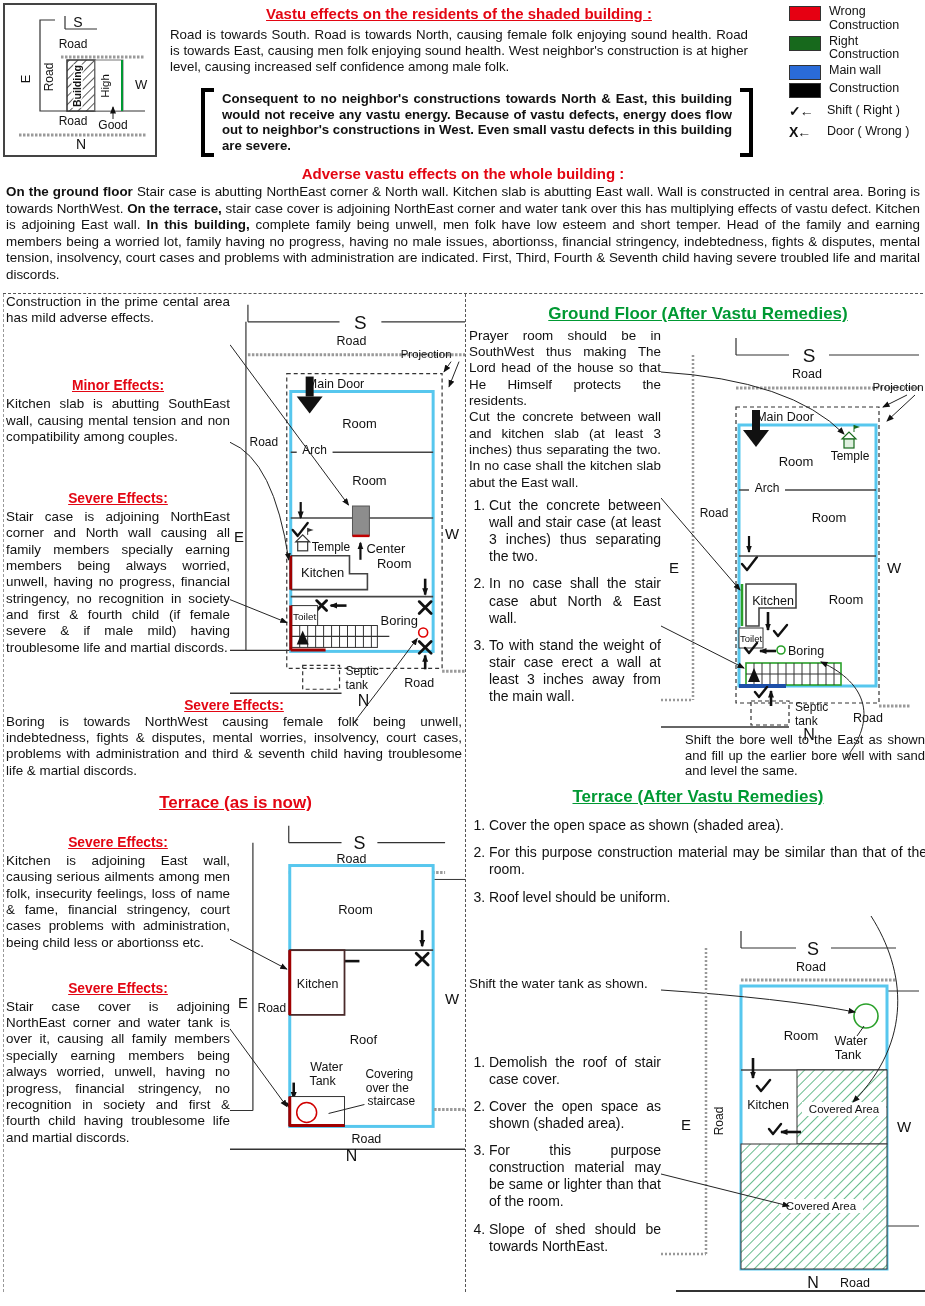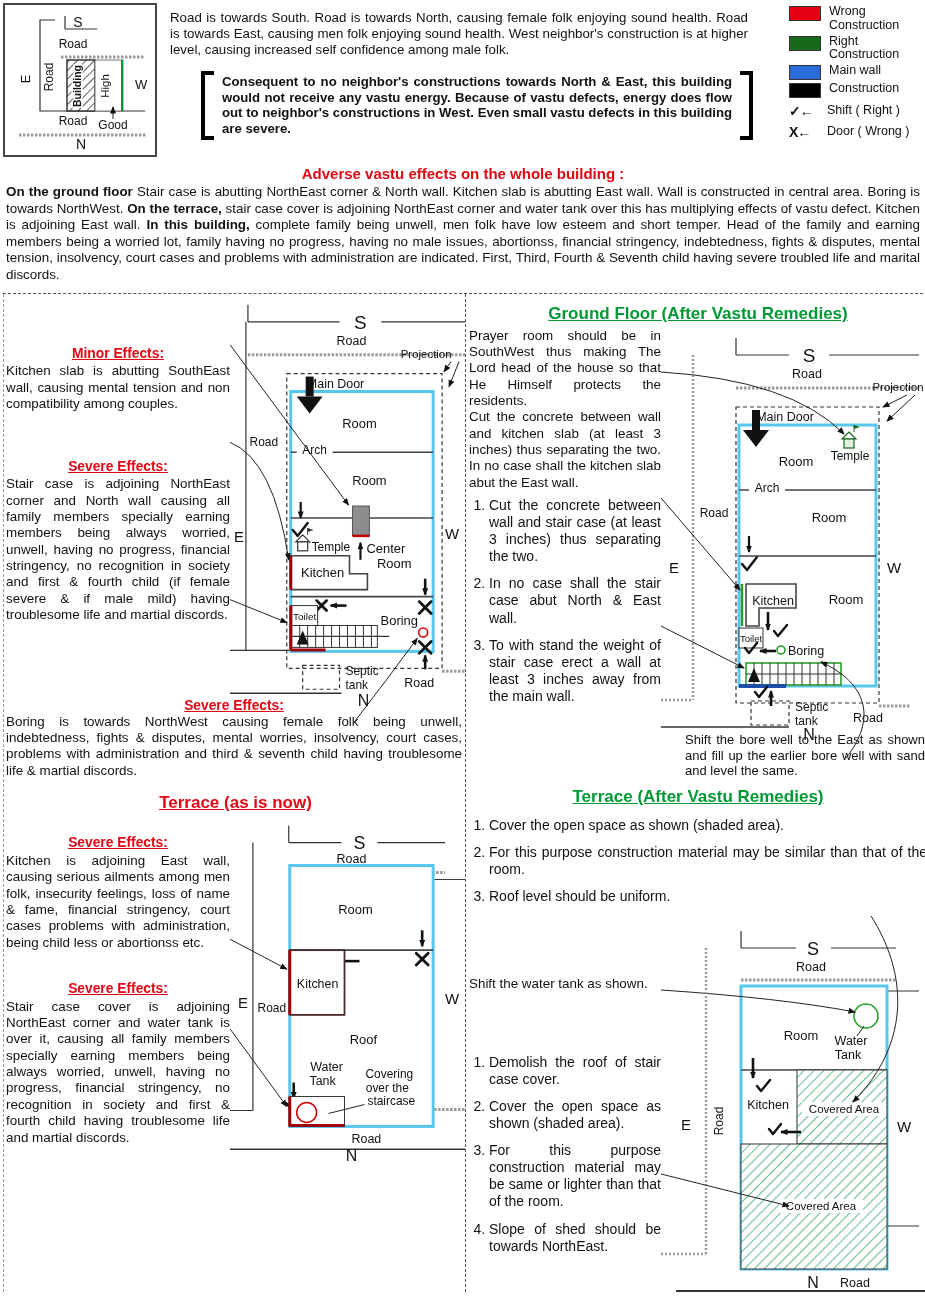--- a/index.html
+++ b/index.html
@@ -97,20 +97,21 @@
         <path d="M117,55 V106" stroke="#009933" stroke-width="2"></path>
         <text x="130" y="84" font-size="13">W</text>
         <text x="68" y="120" font-size="12" text-anchor="middle">Road</text>
         <path d="M108,114 V102" class="lead" marker-end="url(#arr)"></path>
         <text x="108" y="124" font-size="12" text-anchor="middle" fill="#009933">Good</text>
         <path d="M14,130 H142" class="road"></path>
         <text x="76" y="144" font-size="14" text-anchor="middle">N</text>
       </svg>
     </div>
     <div class="mid">
+      <h1 class="pageTitle">Vastu effects on the residents of the shaded building :</h1>
       <p class="intro">Road is towards South. Road is towards North, causing female folk enjoying sound health. Road is towards East, causing men folk enjoying sound health. West neighbor's construction is at higher level, causing increased self confidence among male folk.</p>
       <div class="bracketRow">
         <span class="brL"></span>
         <p>Consequent to no neighbor's constructions towards North &amp; East, this building would not receive any vastu energy. Because of vastu defects, energy does flow out to neighbor's constructions in West. Even small vastu defects in this building are severe.</p>
         <span class="brR"></span>
       </div>
     </div>
     <div class="legend">
       <div class="legRow">
           <span class="sw" style="background: rgb(230, 0, 18);"></span>
@@ -143,20 +144,21 @@
     <h2>Adverse vastu effects on the whole building :</h2>
     <p><b>On the ground floor</b><span> Stair case is abutting NorthEast corner &amp; North wall. Kitchen slab is abutting East wall. Wall is constructed in central area. Boring is towards NorthWest. </span><b>On the terrace,</b><span> stair case cover is adjoining NorthEast corner and water tank over this has multiplying effects of vastu defect. Kitchen is adjoining East wall. </span><b>In this building,</b><span> complete family being unwell, men folk have low esteem and short temper. Head of the family and earning members being a worried lot, family having no progress, having no male issues, abortionss, financial stringency, indebtedness, fights &amp; disputes, mental tension, insolvency, court cases and problems with administration are indicated. First, Third, Fourth &amp; Seventh child having severe troubled life and marital discords.</span></p>
   </div>
 
   <div class="cols">
 
     <div class="colL">
 
       <div class="panel">
         <div class="notes">
+          <p class="mt18">Construction in the prime cental area has mild adverse effects.</p>
           <div class="fxTitle mt52">Minor Effects:</div>
           <p>Kitchen slab is abutting SouthEast wall, causing mental tension and non compatibility among couples.</p>
           <div class="fxTitle mt46">Severe Effects:</div>
           <p>Stair case is adjoining NorthEast corner and North wall causing all family members specially earning members being always worried, unwell, having no progress, financial stringency, no recognition in society and first &amp; fourth child (if female severe &amp; if male mild) having troublesome life and martial discords.</p>
         </div>
 
         <svg width="236" height="430" viewBox="0 0 236 430">
           <path d="M18,10 V27 M18,27 H110 M152,27 H236" class="ln"></path>
           <text x="131" y="34" font-size="19" text-anchor="middle">S</text>
           <text x="122" y="50" font-size="12.5" text-anchor="middle">Road</text>

